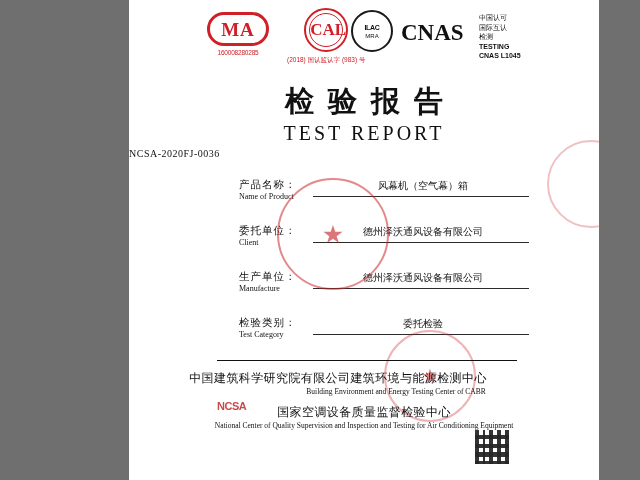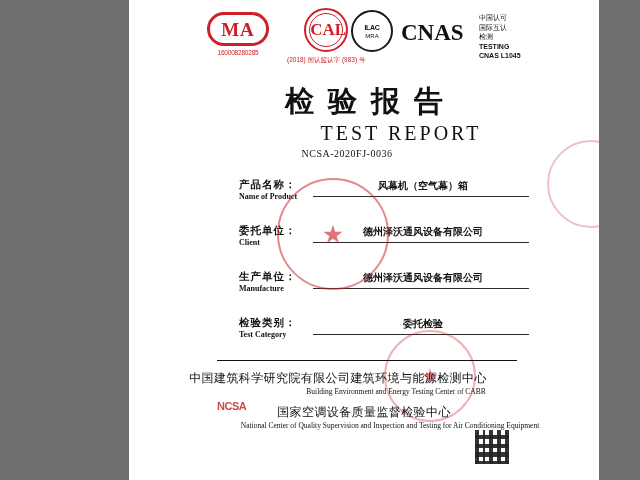--- a/index.html
+++ b/index.html
@@ -155,40 +155,37 @@
   }
   .title-en {
     position: absolute;
     left: 0; top: 122px;
     width: 470px;
     text-align: center;
     font-size: 20px;
     letter-spacing: 3px;
     color: #111;
     font-family: "Liberation Serif", serif;
-    padding-left: 37px;
   }
   .report-no {
     position: absolute;
     left: 0; top: 148px;
     width: 436px;
-    text-align: center;
     font-size: 10px;
     letter-spacing: 0.5px;
     color: #111;
     font-family: "Liberation Serif", serif;
   }
 
   
   .fields {
     position: absolute;
     left: 110px;
     top: 178px;
     width: 290px;
-    font-weight: bold;
   }
   .row {
     position: relative;
     height: 46px;
   }
   .lbl-cn {
     position: absolute;
     left: 0; top: 0;
     font-size: 10.5px;
     color: #111;
@@ -254,21 +251,20 @@
     font-size: 12px;
     color: #111;
     letter-spacing: 0.4px;
   }
   .foot-en2 {
     position: absolute;
     left: 0; top: 61px; width: 470px;
     font-size: 7.5px;
     color: #111;
     font-family: "Liberation Serif", serif;
-    padding-left: 26px;
   }
 
   
   .ncsa-mark {
     position: absolute;
     left: 88px;
     top: 40px;
     font-family: "Liberation Sans", sans-serif;
     font-size: 11px;
     font-weight: bold;

